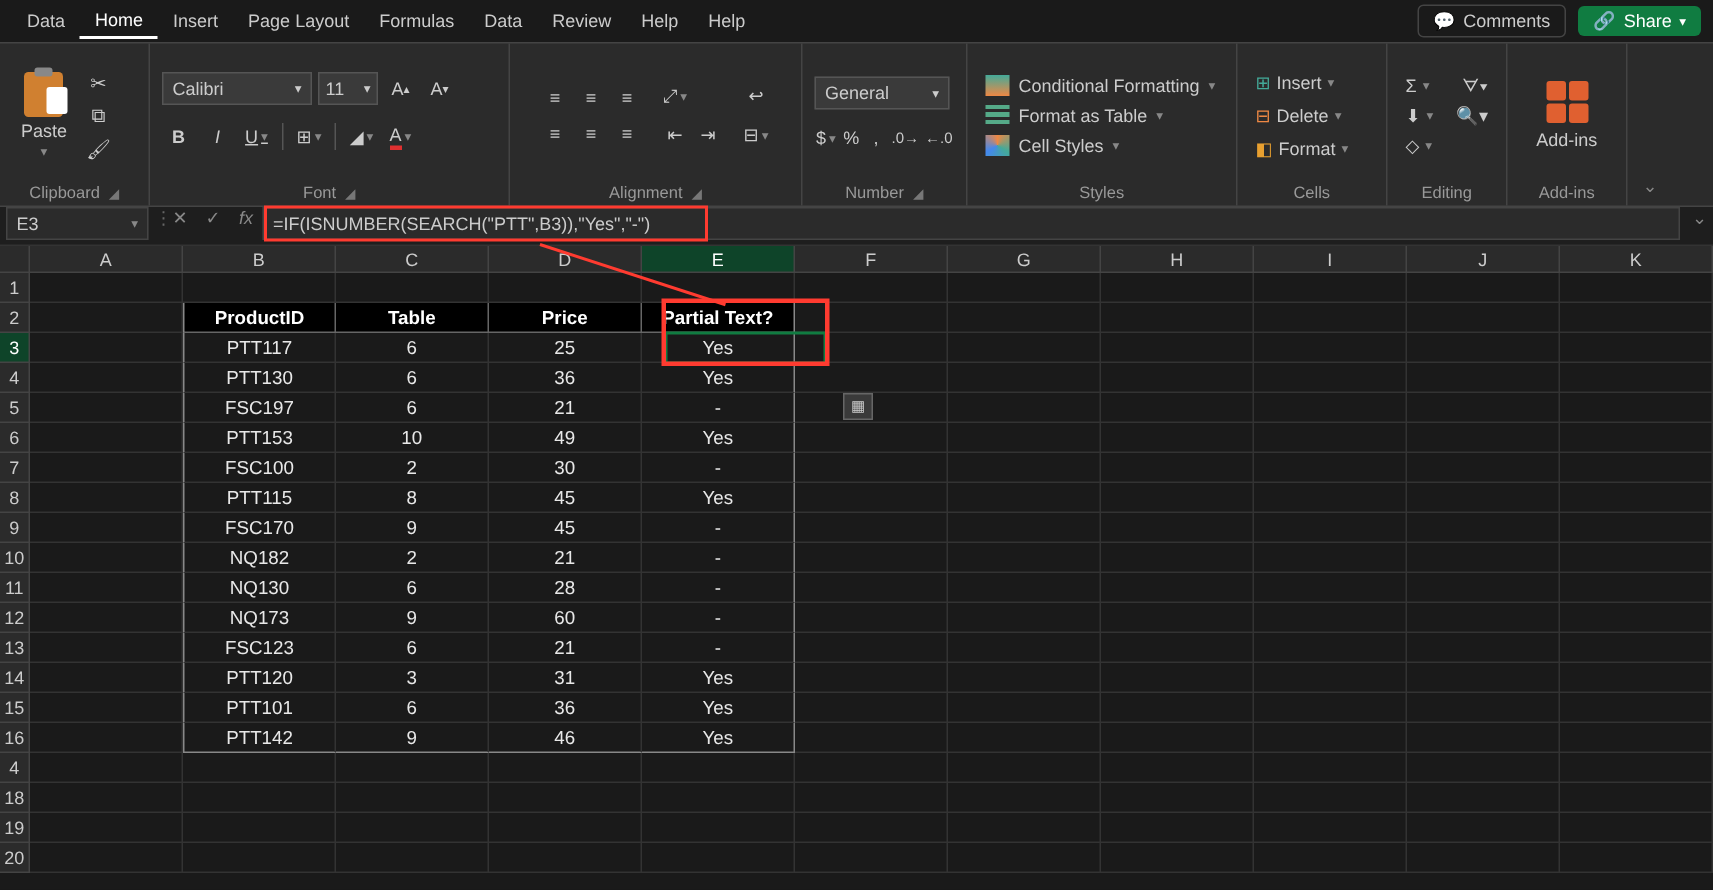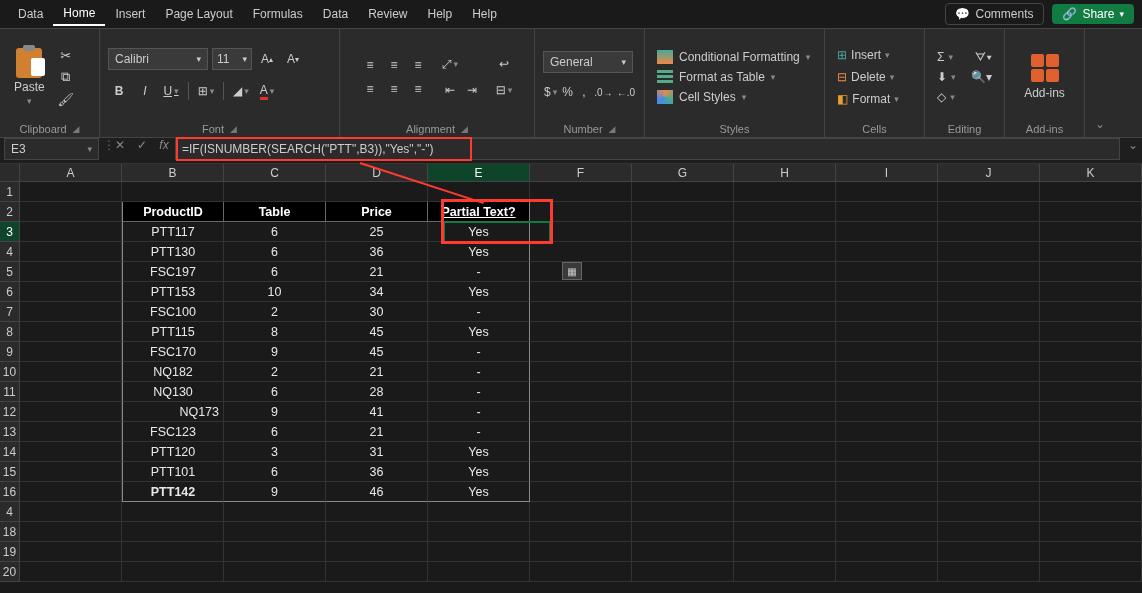--- a/index.html
+++ b/index.html
@@ -387,21 +387,21 @@
         <div class="cell" style="width: 106px;"></div>
         <div class="cell" style="width: 106px;"></div>
         <div class="cell" style="width: 106px;"></div>
         <div class="cell" style="width: 106px;"></div>
       </div>
       <div class="cell-row">
         <div class="cell" style="width: 106px;"></div>
         <div class="cell hdr-cell data-border-l" style="width: 106px;">ProductID</div>
         <div class="cell hdr-cell" style="width: 106px;">Table</div>
         <div class="cell hdr-cell" style="width: 106px;">Price</div>
-        <div class="cell hdr-cell data-border-r" style="width: 106px; text-decoration: underline;">Partial Text?</div>
+        <div class="cell hdr-cell data-border-r" style="width: 106px;">Partial Text?</div>
         <div class="cell" style="width: 106px;"></div>
         <div class="cell" style="width: 106px;"></div>
         <div class="cell" style="width: 106px;"></div>
         <div class="cell" style="width: 106px;"></div>
         <div class="cell" style="width: 106px;"></div>
         <div class="cell" style="width: 106px;"></div>
       </div>
       <div class="cell-row">
         <div class="cell" style="width: 106px;"></div>
         <div class="cell tc data-border-l" style="width: 106px;">PTT117</div>
@@ -438,21 +438,21 @@
         <div class="cell" style="width: 106px;"></div>
         <div class="cell" style="width: 106px;"></div>
         <div class="cell" style="width: 106px;"></div>
         <div class="cell" style="width: 106px;"></div>
         <div class="cell" style="width: 106px;"></div>
       </div>
       <div class="cell-row">
         <div class="cell" style="width: 106px;"></div>
         <div class="cell tc data-border-l" style="width: 106px;">PTT153</div>
         <div class="cell tc" style="width: 106px;">10</div>
-        <div class="cell tc" style="width: 106px;">34</div>
+        <div class="cell tc" style="width: 106px;">49</div>
         <div class="cell tc data-border-r" style="width: 106px;">Yes</div>
         <div class="cell" style="width: 106px;"></div>
         <div class="cell" style="width: 106px;"></div>
         <div class="cell" style="width: 106px;"></div>
         <div class="cell" style="width: 106px;"></div>
         <div class="cell" style="width: 106px;"></div>
         <div class="cell" style="width: 106px;"></div>
       </div>
       <div class="cell-row">
         <div class="cell" style="width: 106px;"></div>
@@ -514,23 +514,23 @@
         <div class="cell tc data-border-r" style="width: 106px;">-</div>
         <div class="cell" style="width: 106px;"></div>
         <div class="cell" style="width: 106px;"></div>
         <div class="cell" style="width: 106px;"></div>
         <div class="cell" style="width: 106px;"></div>
         <div class="cell" style="width: 106px;"></div>
         <div class="cell" style="width: 106px;"></div>
       </div>
       <div class="cell-row">
         <div class="cell" style="width: 106px;"></div>
-        <div class="cell tc data-border-l" style="width: 106px; text-align: right;">NQ173</div>
+        <div class="cell tc data-border-l" style="width: 106px;">NQ173</div>
         <div class="cell tc" style="width: 106px;">9</div>
-        <div class="cell tc" style="width: 106px;">41</div>
+        <div class="cell tc" style="width: 106px;">60</div>
         <div class="cell tc data-border-r" style="width: 106px;">-</div>
         <div class="cell" style="width: 106px;"></div>
         <div class="cell" style="width: 106px;"></div>
         <div class="cell" style="width: 106px;"></div>
         <div class="cell" style="width: 106px;"></div>
         <div class="cell" style="width: 106px;"></div>
         <div class="cell" style="width: 106px;"></div>
       </div>
       <div class="cell-row">
         <div class="cell" style="width: 106px;"></div>
@@ -566,21 +566,21 @@
         <div class="cell tc data-border-r" style="width: 106px;">Yes</div>
         <div class="cell" style="width: 106px;"></div>
         <div class="cell" style="width: 106px;"></div>
         <div class="cell" style="width: 106px;"></div>
         <div class="cell" style="width: 106px;"></div>
         <div class="cell" style="width: 106px;"></div>
         <div class="cell" style="width: 106px;"></div>
       </div>
       <div class="cell-row">
         <div class="cell" style="width: 106px;"></div>
-        <div class="cell tc data-border-l data-border-b" style="width: 106px; font-weight: bold;">PTT142</div>
+        <div class="cell tc data-border-l data-border-b" style="width: 106px;">PTT142</div>
         <div class="cell tc data-border-b" style="width: 106px;">9</div>
         <div class="cell tc data-border-b" style="width: 106px;">46</div>
         <div class="cell tc data-border-r data-border-b" style="width: 106px;">Yes</div>
         <div class="cell" style="width: 106px;"></div>
         <div class="cell" style="width: 106px;"></div>
         <div class="cell" style="width: 106px;"></div>
         <div class="cell" style="width: 106px;"></div>
         <div class="cell" style="width: 106px;"></div>
         <div class="cell" style="width: 106px;"></div>
       </div>

